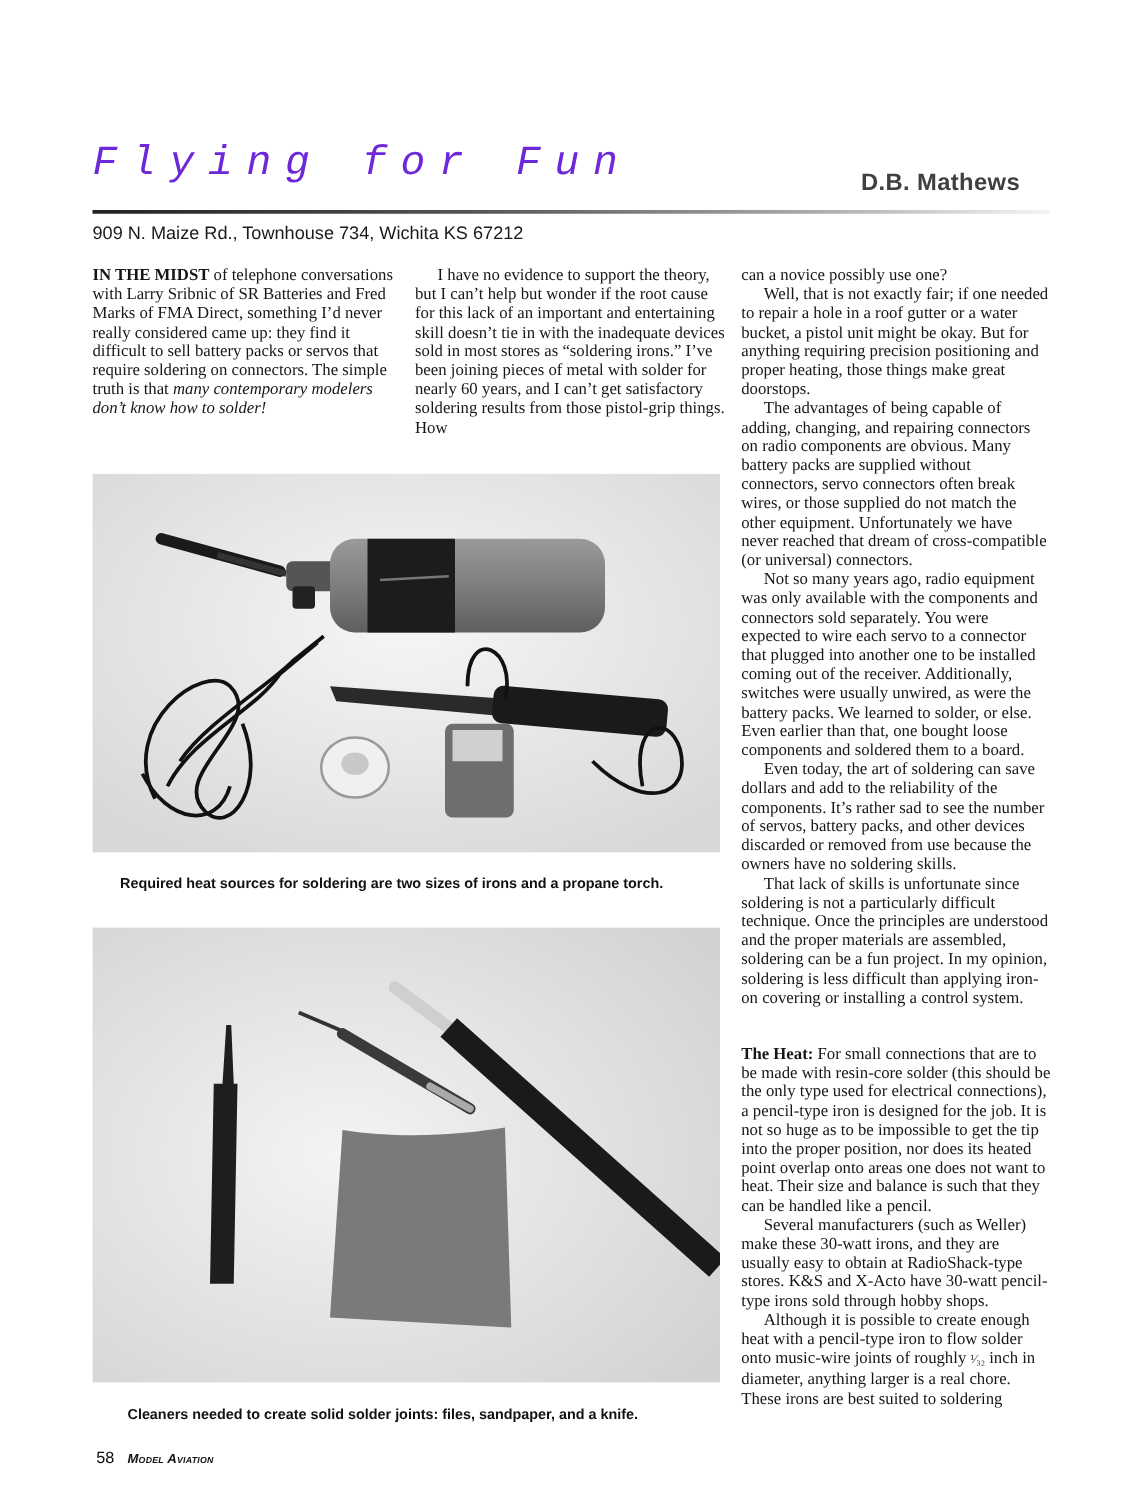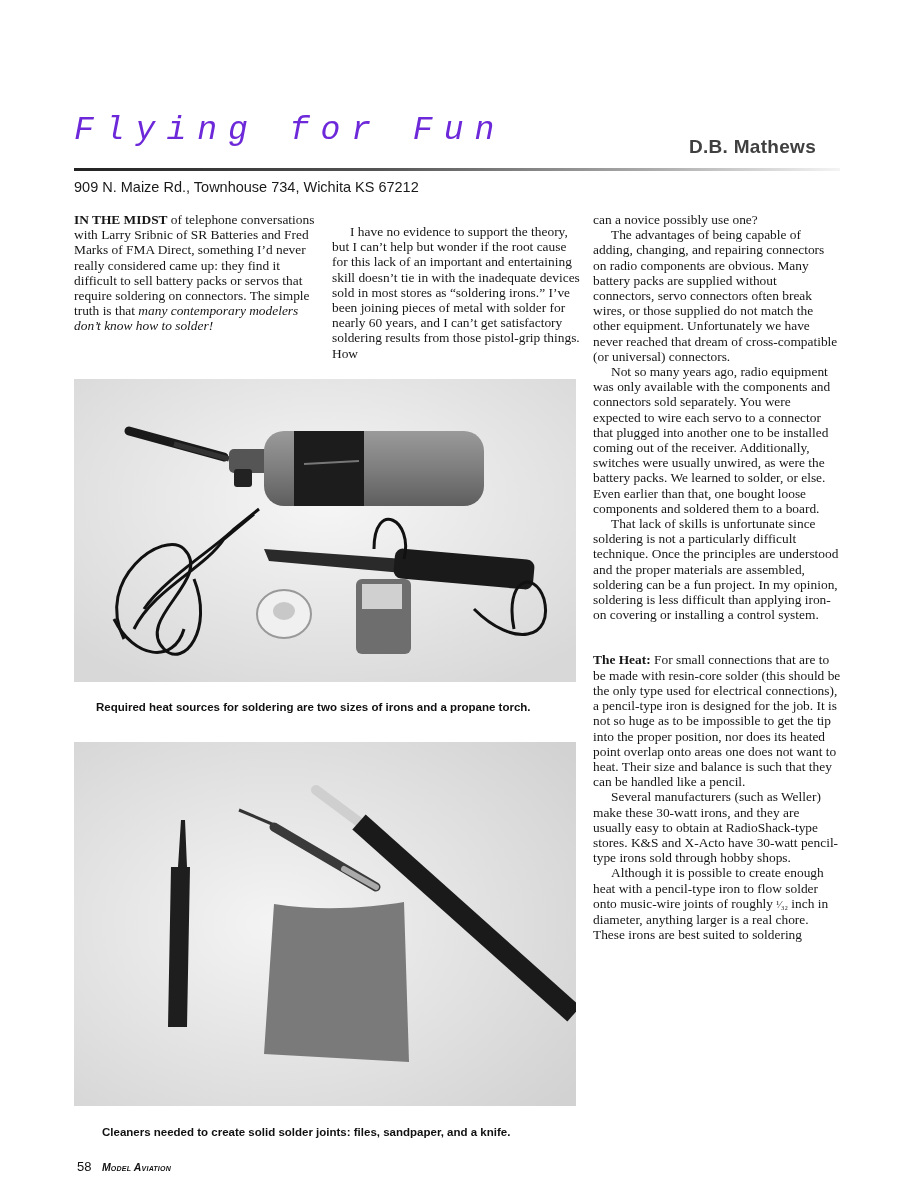--- a/index.html
+++ b/index.html
@@ -6,21 +6,21 @@
   body { width:916px; height:1200px; position:relative; overflow:hidden; color:#111; }
   .author { position:absolute; right:100px; top:92px; font-family:"Liberation Sans", sans-serif; font-weight:bold; font-size:19px; letter-spacing:0.3px; color:#404040;margin-top:44px; }
   .title { position:absolute; left:74px; top:112px; font-family:Liberation Mono, monospace; font-style:italic; font-size:33px; letter-spacing:11px; color:#6d28d9; font-weight:normal; }
   .rule { position:absolute; left:74px; top:168px; width:766px; height:3px; background:linear-gradient(to right, #222 0%, #555 40%, #aaa 75%, #f4f4f4 100%); }
   .address { position:absolute; left:74px; top:179px; font-family:Liberation Sans, sans-serif; font-size:14.5px; color:#1a1a1a; }
   .col { position:absolute; font-family:"Liberation Serif", serif; font-size:13.4px; line-height:15.2px; color:#161616; }
   .col p { margin:0; text-indent:18px; }
   .col p.noindent { text-indent:0; }
   .col p.gap { margin-top:30px; }
   .col1 { left:74px; top:212px; width:250px; }
-  .col2 { left:332px; top:224px; width:250px; }
+  .col2 { left:332px; top:212px; width:250px; }
   .col3 { left:593px; top:212px; width:248px; }
   .lead { font-weight:bold; }
   em { font-style:italic; }
   .photo { position:absolute; background:#e9e9e9; overflow:hidden; }
   .photo1 { left:74px; top:379px; width:502px; height:303px; }
   .photo2 { left:74px; top:742px; width:502px; height:364px; }
   .caption { position:absolute; left:74px; font-family:"Liberation Sans", sans-serif; font-weight:bold; font-size:11.5px; color:#111; }
   .cap1 { top:701px;padding-left:22px; }
   .cap2 { top:1126px;margin-left:28px; }
   .footer { position:absolute; left:77px; top:1157px; font-family:"Liberation Sans", sans-serif; color:#111; }
@@ -39,22 +39,24 @@
 <div class="col col1">
   <p class="noindent"><span class="lead">IN THE MIDST</span><span> of telephone conversations with Larry Sribnic of SR Batteries and Fred Marks of FMA Direct, something I’d never really considered came up: they find it difficult to sell battery packs or servos that require soldering on connectors. The simple truth is that </span><em>many contemporary modelers don’t know how to solder!</em></p>
 </div>
 
 <div class="col col2">
   <p>I have no evidence to support the theory, but I can’t help but wonder if the root cause for this lack of an important and entertaining skill doesn’t tie in with the inadequate devices sold in most stores as “soldering irons.” I’ve been joining pieces of metal with solder for nearly 60 years, and I can’t get satisfactory soldering results from those pistol-grip things. How</p>
 </div>
 
 <div class="col col3">
   <p class="noindent">can a novice possibly use one?</p>
+  <p>Well, that is not exactly fair; if one needed to repair a hole in a roof gutter or a water bucket, a pistol unit might be okay. But for anything requiring precision positioning and proper heating, those things make great doorstops.</p>
   <p>The advantages of being capable of adding, changing, and repairing connectors on radio components are obvious. Many battery packs are supplied without connectors, servo connectors often break wires, or those supplied do not match the other equipment. Unfortunately we have never reached that dream of cross-compatible (or universal) connectors.</p>
   <p>Not so many years ago, radio equipment was only available with the components and connectors sold separately. You were expected to wire each servo to a connector that plugged into another one to be installed coming out of the receiver. Additionally, switches were usually unwired, as were the battery packs. We learned to solder, or else. Even earlier than that, one bought loose components and soldered them to a board.</p>
+  <p>Even today, the art of soldering can save dollars and add to the reliability of the components. It’s rather sad to see the number of servos, battery packs, and other devices discarded or removed from use because the owners have no soldering skills.</p>
   <p>That lack of skills is unfortunate since soldering is not a particularly difficult technique. Once the principles are understood and the proper materials are assembled, soldering can be a fun project. In my opinion, soldering is less difficult than applying iron-on covering or installing a control system.</p>
   <p class="noindent gap"><span class="lead">The Heat:</span><span> For small connections that are to be made with resin-core solder (this should be the only type used for electrical connections), a pencil-type iron is designed for the job. It is not so huge as to be impossible to get the tip into the proper position, nor does its heated point overlap onto areas one does not want to heat. Their size and balance is such that they can be handled like a pencil.</span></p>
   <p>Several manufacturers (such as Weller) make these 30-watt irons, and they are usually easy to obtain at RadioShack-type stores. K&amp;S and X-Acto have 30-watt pencil-type irons sold through hobby shops.</p>
   <p><span>Although it is possible to create enough heat with a pencil-type iron to flow solder onto music-wire joints of roughly </span><span class="frac">¹⁄₃₂</span><span> inch in diameter, anything larger is a real chore. These irons are best suited to soldering</span></p>
 </div>
 
 <div class="photo photo1">
   <svg width="502" height="303" viewBox="0 0 502 303">
     <defs>
       <radialGradient id="cloth1" cx="50%" cy="40%" r="70%">

